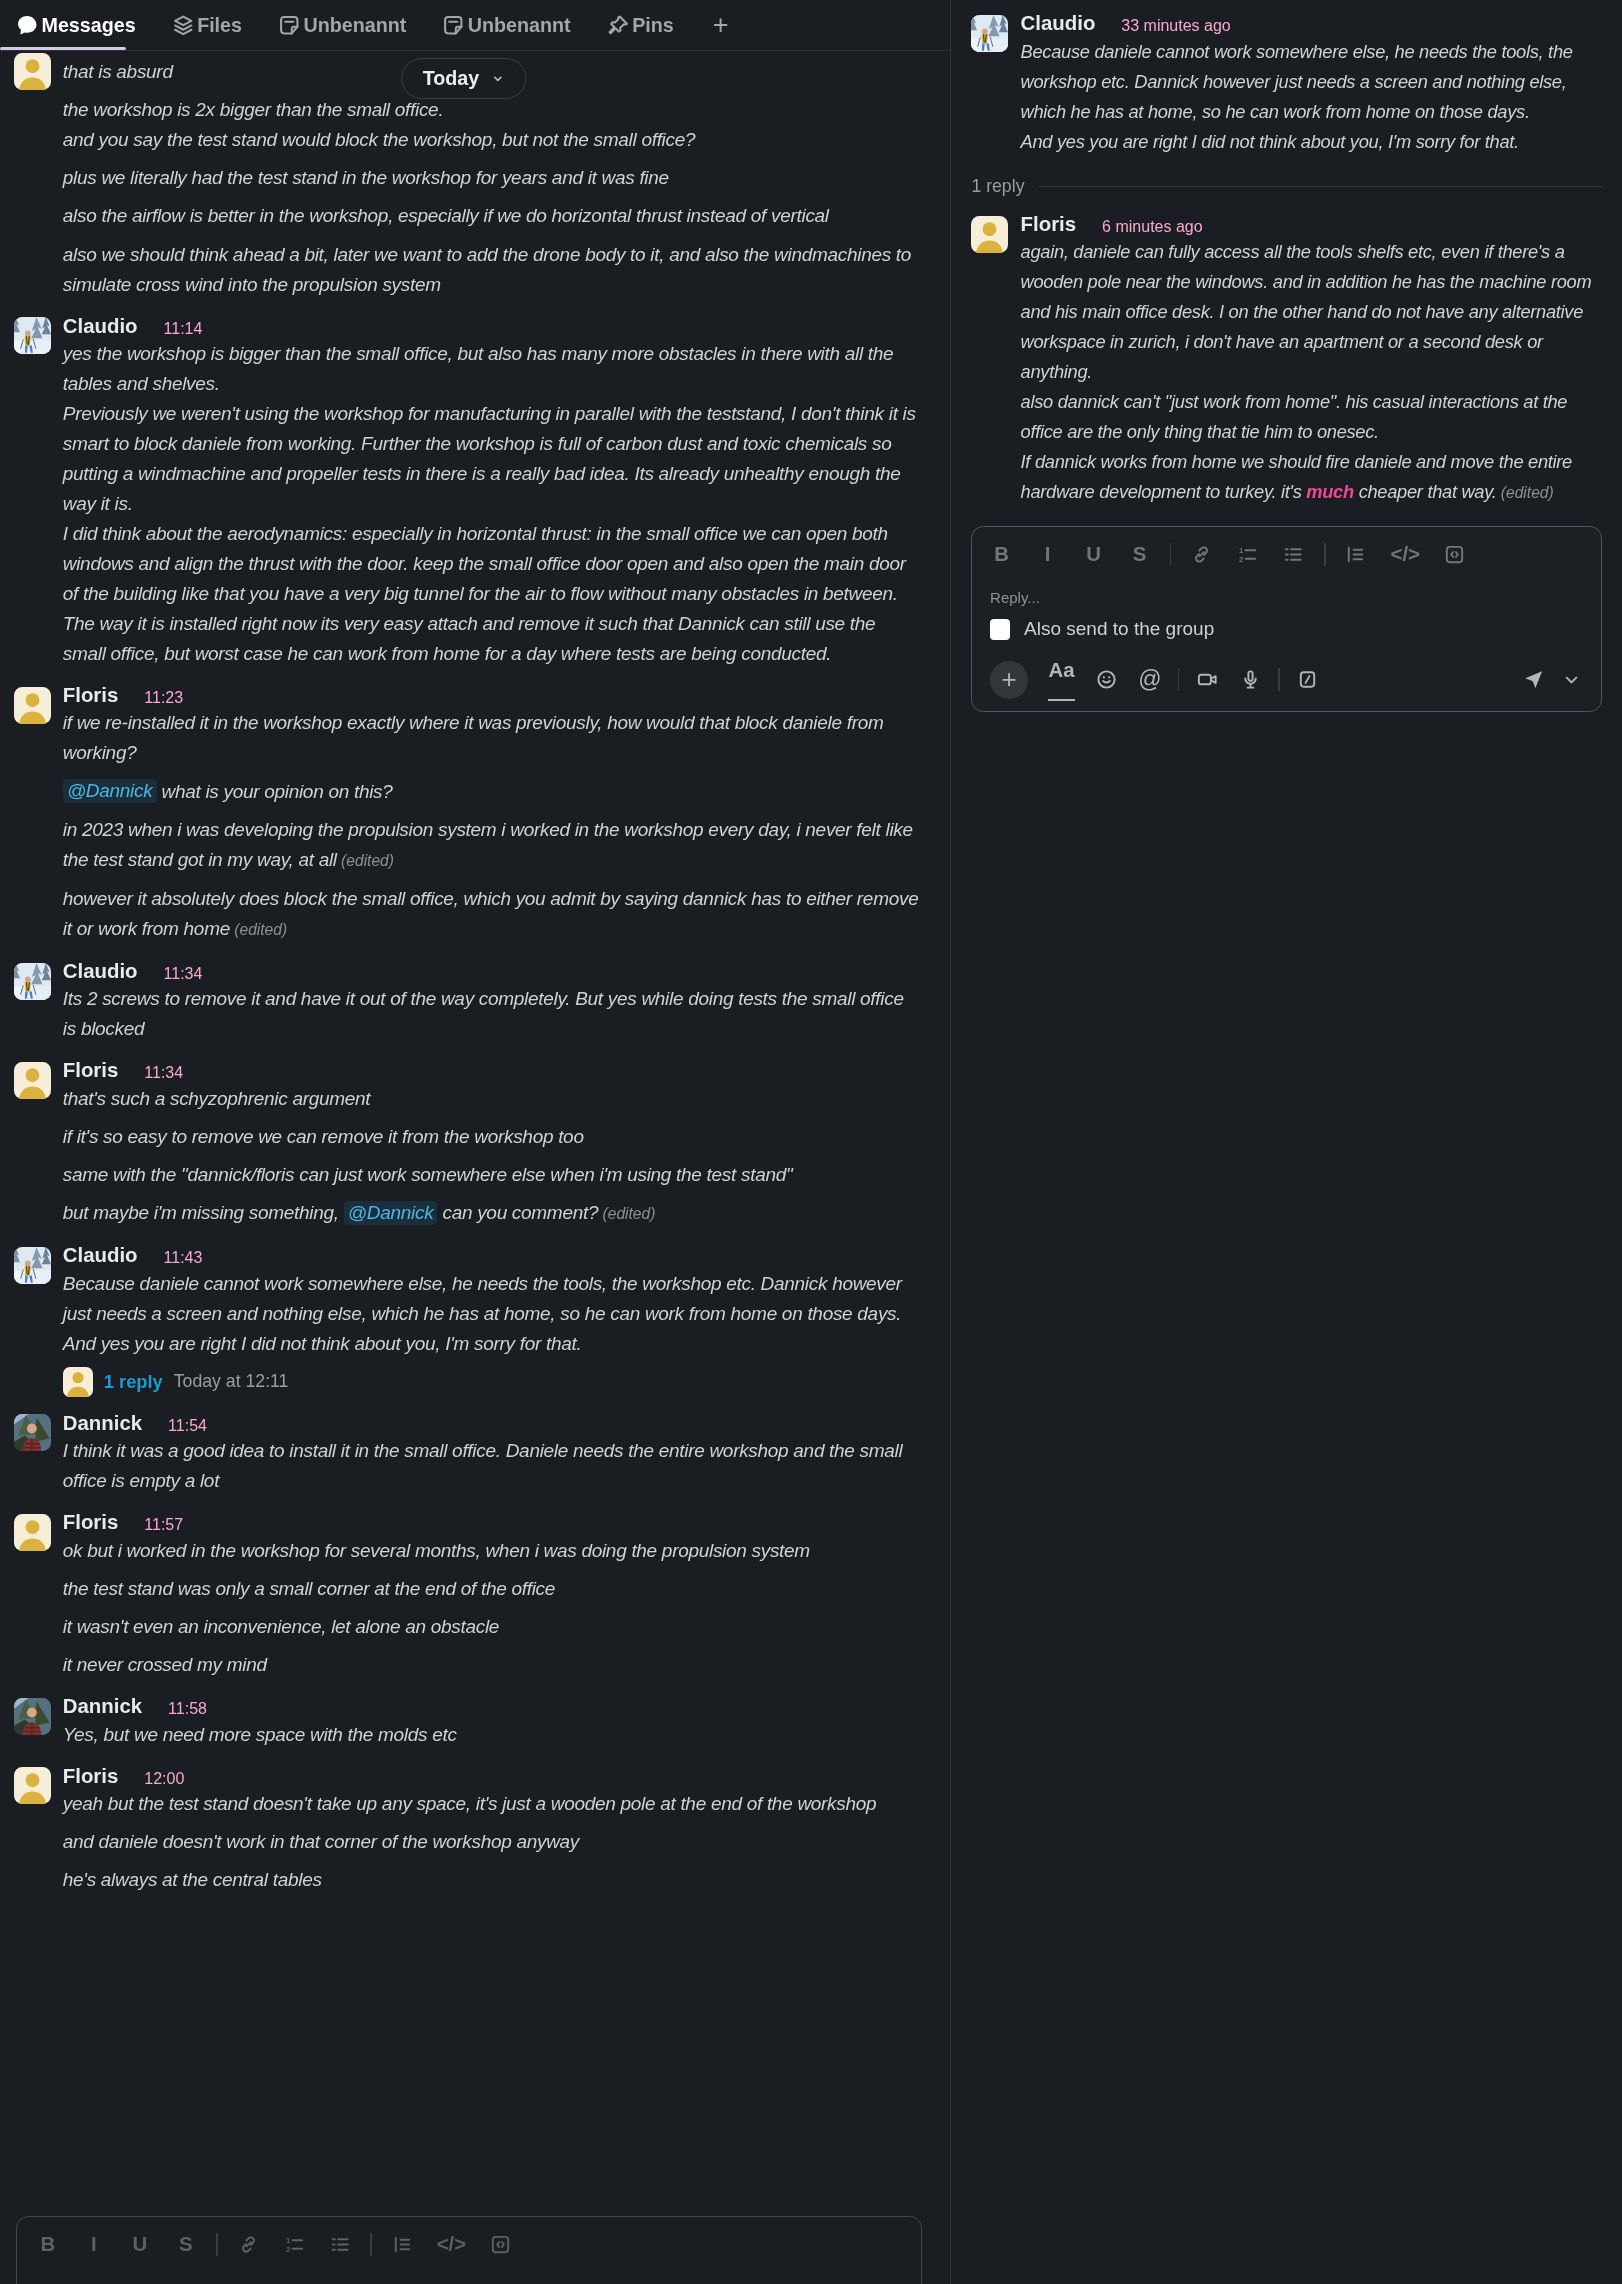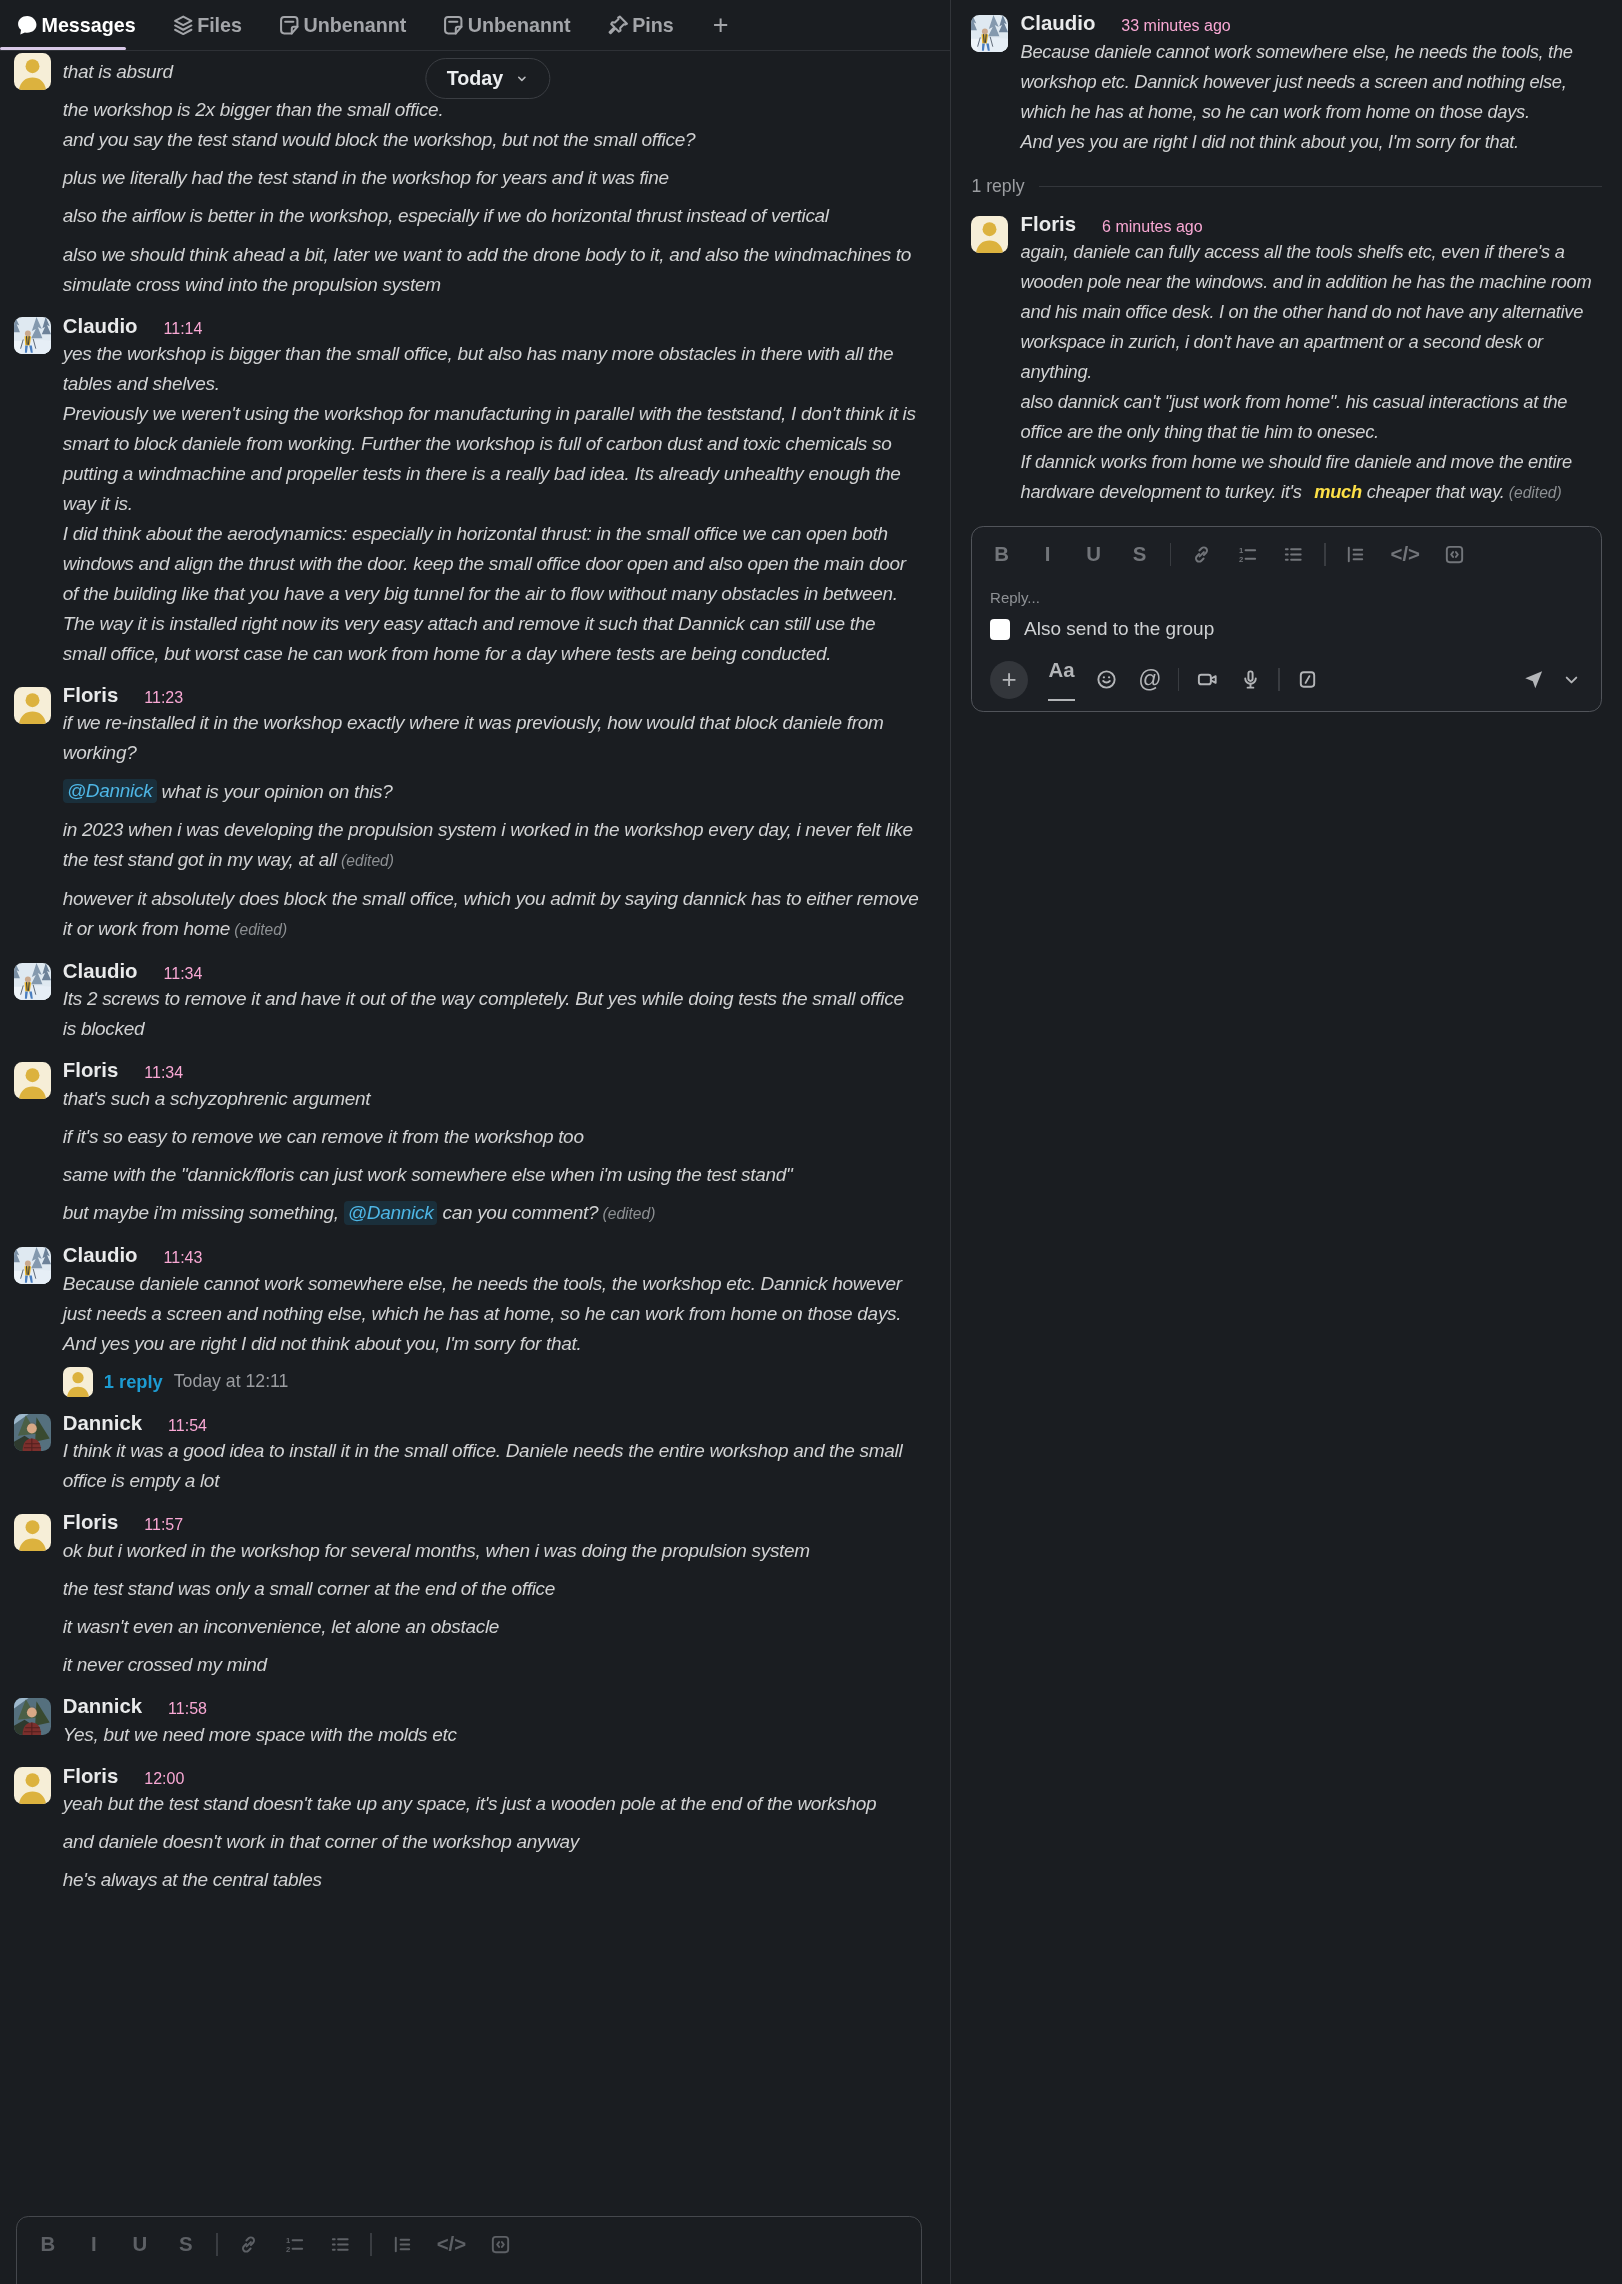--- a/index.html
+++ b/index.html
@@ -8,21 +8,21 @@
   
   .left{position:relative;width:951px;height:100%;border-right:1.4px solid #32353a;box-sizing:border-box;flex-shrink:0;}
   .tabbar{position:absolute;top:0;left:0;right:0;height:50px;background:#1a1d21;border-bottom:0.7px solid #2e3136;
           display:flex;align-items:center;padding:0 15px;gap:35px;z-index:8;}
   .tab{display:flex;align-items:center;gap:2px;font-size:19.7px;font-weight:700;color:#a3a5a9;cursor:pointer;}
   .tab.active{color:#ffffff;}
   .tab .ticon{width:24.5px;height:24.5px;display:inline-flex;}
   .tab-plus{font-size:27px;color:#a3a5a9;font-weight:400;margin-left:4.1px;}
   .tab-indicator{position:absolute;left:0;bottom:0;width:126px;height:3.4px;border-radius:2.7px;background:#d9c9e8;}
   .scroll{position:absolute;top:50px;bottom:0;left:0;right:1.4px;overflow:hidden;padding:1.4px 27px 0 13.6px;box-sizing:border-box;}
-  .date-pill{position:absolute;top:58px;left:488px;transform:translateX(-50%);z-index:6;display:inline-flex;align-items:center;gap:11px;
+  .date-pill{position:absolute;top:58px;left:464px;transform:translateX(-50%);z-index:6;display:inline-flex;align-items:center;gap:11px;
              background:#1a1d21;border:1.4px solid #3b3e43;border-radius:27px;padding:8.2px 20.4px;font-size:19.7px;font-weight:700;color:#eceef0;cursor:pointer;}
   .date-pill svg{width:15px;height:15px;stroke:#b9bbbe;}
   
   .group{display:flex;gap:12.2px;margin-bottom:15px;}
   .avatar{width:37px;height:37px;border-radius:8.2px;overflow:hidden;flex-shrink:0;margin-top:2.7px;cursor:pointer;}
   .avatar svg{display:block;width:100%;height:100%;}
   .g-body{flex:1;min-width:0;}
   .g-head{display:flex;align-items:flex-end;gap:26px;margin-bottom:1.4px;}
   .name{font-size:20.4px;font-weight:700;color:#e9eaeb;cursor:pointer;}
   .time{font-size:16px;color:#f9a8d4;cursor:pointer;}
@@ -57,21 +57,21 @@
   .send-row .fmt{color:#b3b5b8;}
   .plus-btn{width:38px;height:38px;border-radius:50%;background:#33363b;display:flex;align-items:center;justify-content:center;
             color:#cfd1d3;font-size:26px;font-weight:400;cursor:pointer;}
   .aa{font-size:20.4px;font-weight:700;border-bottom:2px solid #b3b5b8;padding-bottom:17px;}
   .chk-row{display:flex;align-items:center;gap:13.6px;margin-bottom:20.4px;}
   .chk{width:20.4px;height:20.4px;background:#ffffff;border-radius:4.1px;cursor:pointer;}
   .chk-label{font-size:19px;color:#cfd1d3;}
   .spacer{flex:1;}
   .send-btn{color:#5e6165;}
   .send-chevron{color:#8d9093;margin-left:-5.4px;}
-  .bold{font-weight:700;color:#fde047;margin-left:8px;}
+  .bold{font-weight:700;color:#ec4899;}
 </style>
 </head>
 <body>
 
 <div class="app">
   <div class="left">
     <div class="scroll" id="msglist">
         <div class="group clip-first">
           <div class="avatar">
             <svg viewBox="0 0 56 56">

